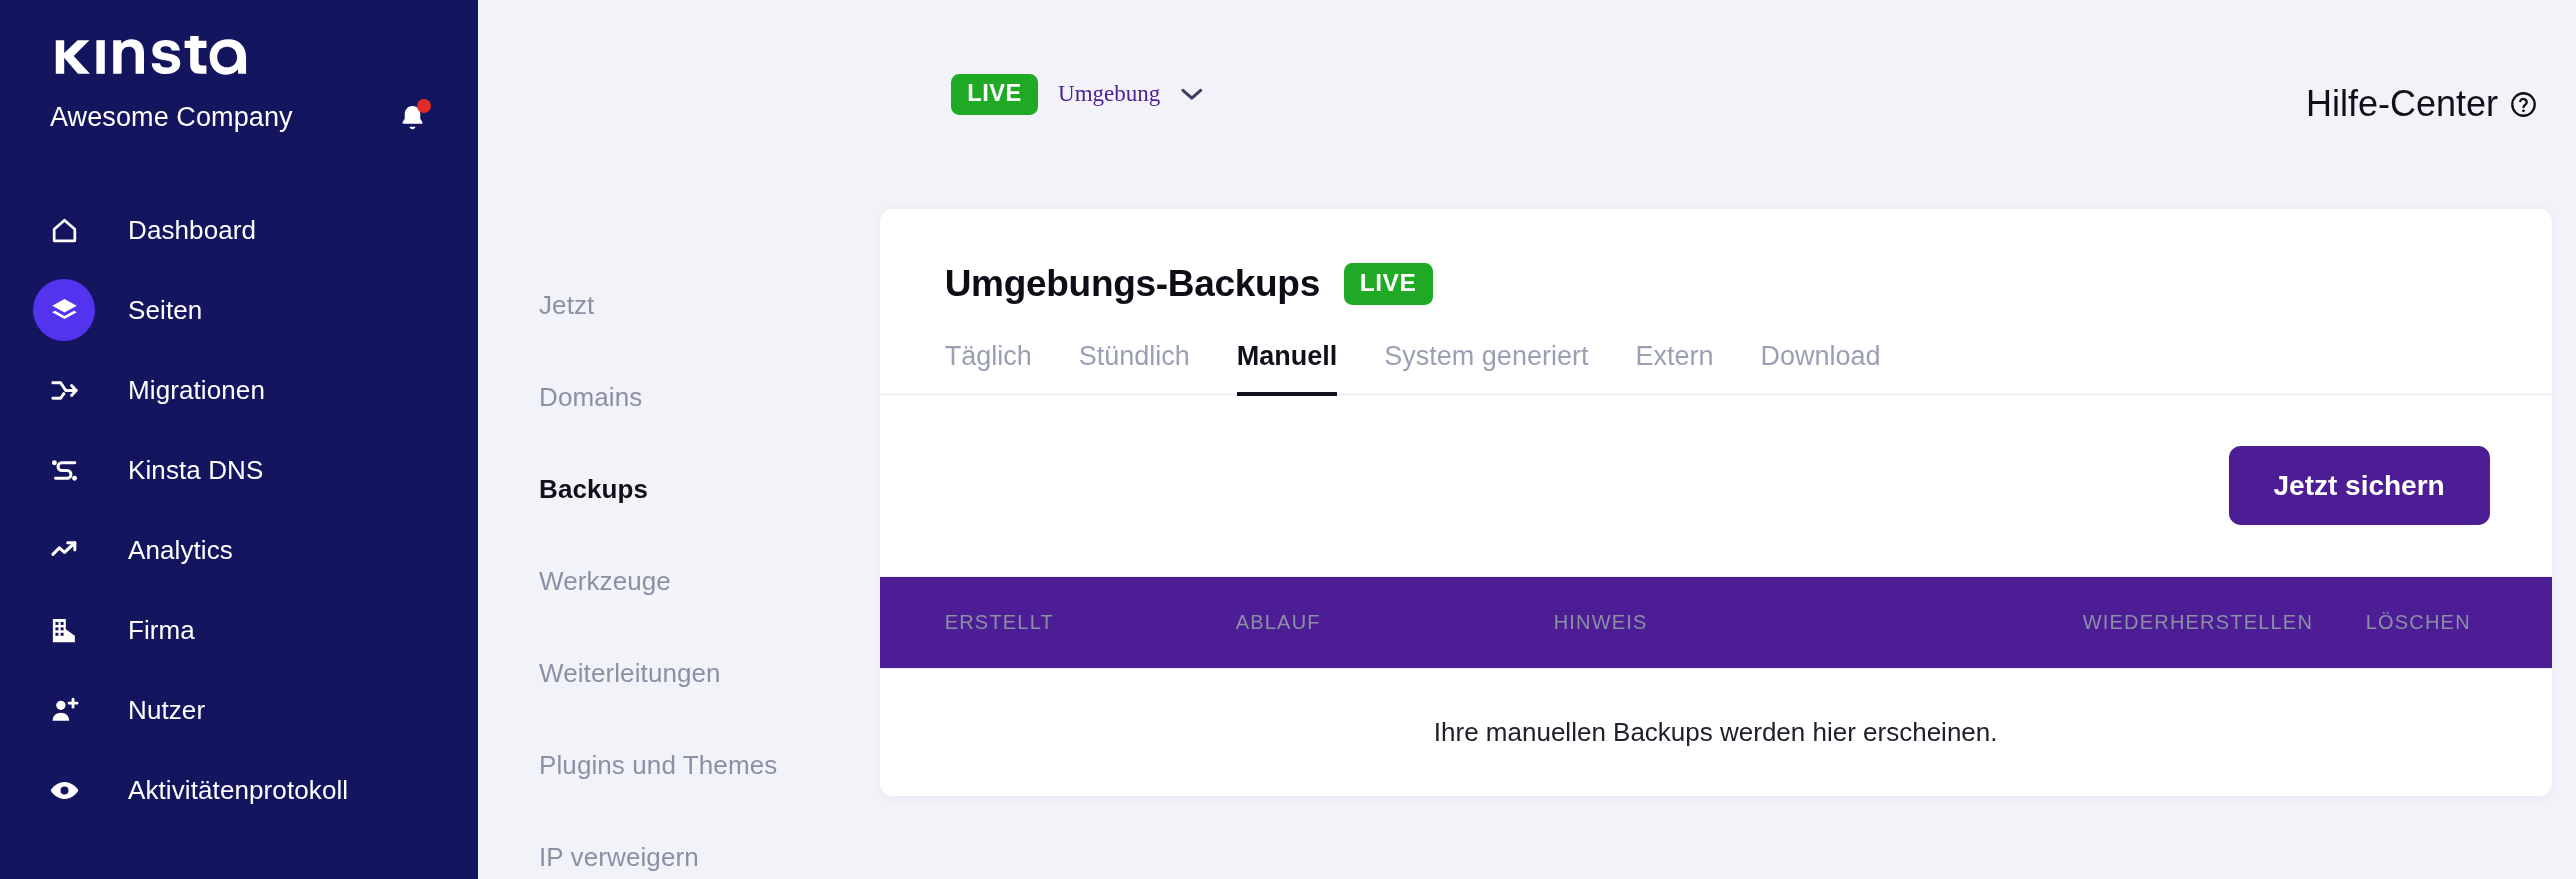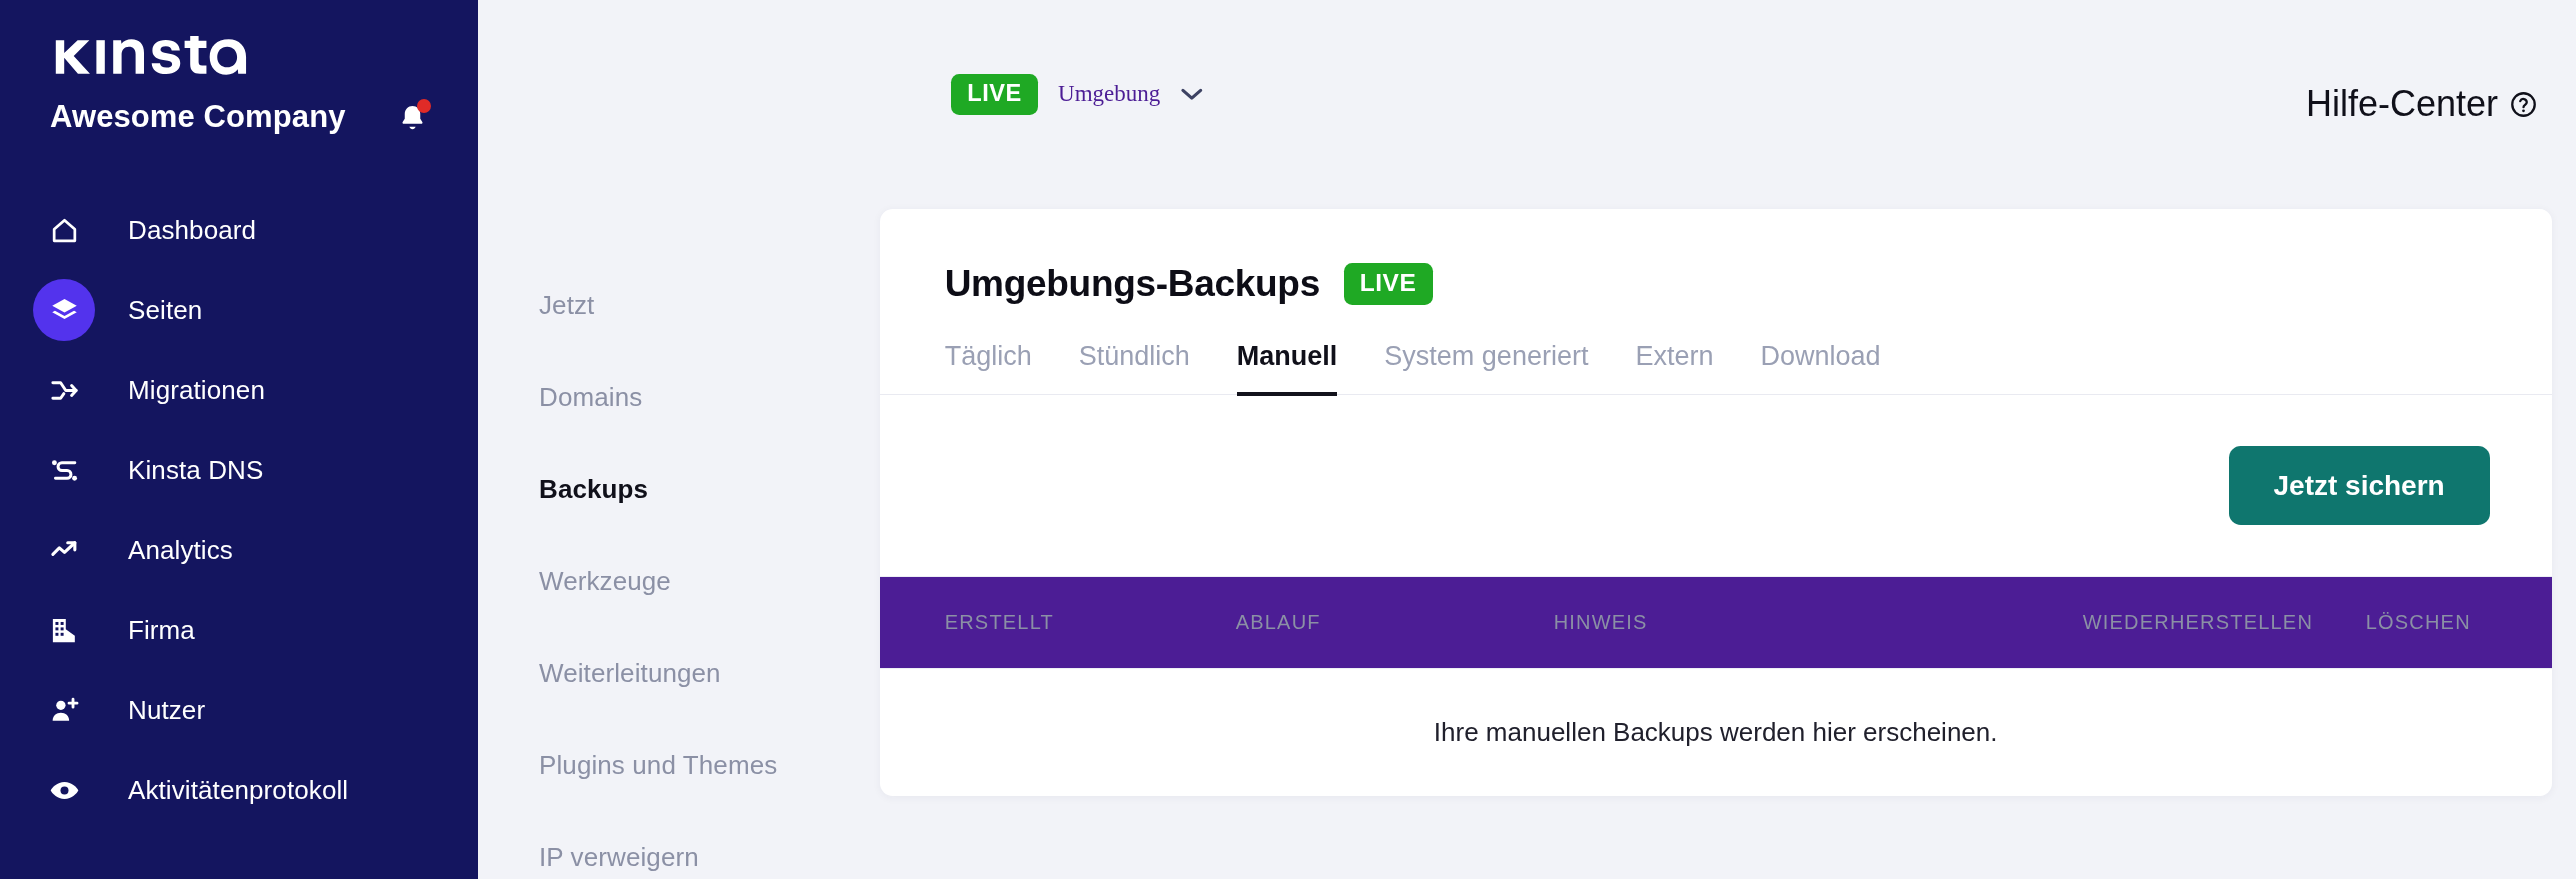--- a/index.html
+++ b/index.html
@@ -45,24 +45,23 @@
 
   .company-row {
     display: flex;
     align-items: center;
     justify-content: space-between;
     padding: 20px 47px 0 50px;
   }
 
   .company-name {
     color: #ffffff;
-    font-size: 31px;
+    font-size: 27px;
     letter-spacing: 0.1px;
     white-space: nowrap;
-    font-weight: bold;
   }
 
   .bell-wrap {
     position: relative;
     width: 38px;
     height: 38px;
     display: flex;
     align-items: center;
     justify-content: center;
     cursor: pointer;
@@ -272,21 +271,21 @@
 
   .card-action-row {
     height: 181px;
     display: flex;
     align-items: center;
     justify-content: flex-end;
     padding-right: 62px;
   }
 
   .btn-primary {
-    background: #0f766e;
+    background: #4c1d95;
     color: #ffffff;
     font-size: 28px;
     font-weight: bold;
     border: none;
     border-radius: 11.8px;
     padding: 23.6px 45px;
     cursor: pointer;
     font-family: inherit;
     white-space: nowrap;
   }

